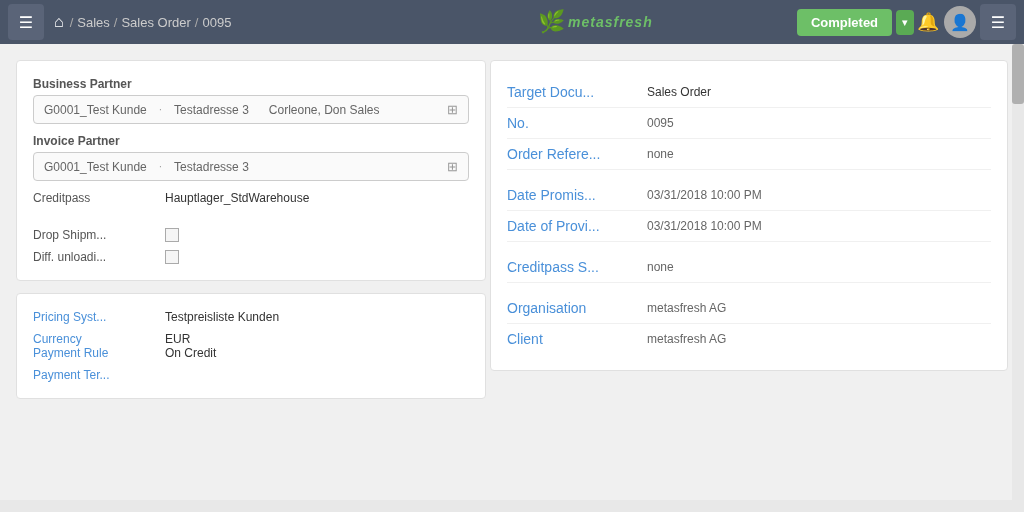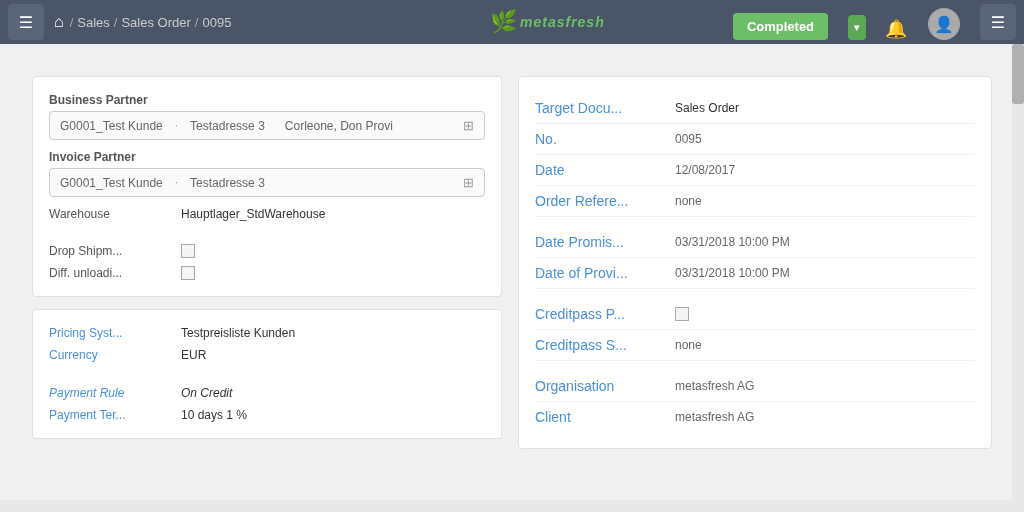--- a/index.html
+++ b/index.html
@@ -61,22 +61,22 @@
       font-weight: bold;
       letter-spacing: 1px;
     }
     .logo-leaf {
       color: #6dbf67;
       font-size: 22px;
       margin-right: 2px;
     }
     .header-right {
       display: flex;
-      align-items: flex-end;
-      gap: 20px;
+      align-items: center;
+      gap: 4px;
     }
     .status-btn {
       background: #6dbf67;
       color: white;
       border: none;
       padding: 6px 14px;
       border-radius: 4px;
       font-size: 13px;
       cursor: pointer;
       font-weight: bold;
@@ -121,22 +121,22 @@
       cursor: pointer;
       display: flex;
       align-items: center;
       justify-content: center;
       font-size: 16px;
     }
 
     
     .main-content {
       display: flex;
-      padding: 32px;
-      gap: 16px;
+      padding: 16px;
+      gap: 4px;
       height: calc(512px - 44px);
       overflow: hidden;
     }
 
     
     .left-panel {
       flex: 0 0 470px;
       display: flex;
       flex-direction: column;
       gap: 12px;
@@ -307,37 +307,37 @@
 
   <div class="left-panel">
 
     <div class="card">
       <div class="field-group">
         <div class="field-label">Business Partner</div>
         <div class="input-row">
           <span>G0001_Test Kunde</span>
           <span class="sep-dot">·</span>
           <span>Testadresse 3</span>
-          <span style="margin-left:8px;">Corleone, Don Provi</span>
+          <span style="margin-left:8px;">Corleone, Don Sales</span>
           <span class="expand-icon">⊞</span>
         </div>
       </div>
 
       <div class="field-group">
         <div class="field-label">Invoice Partner</div>
         <div class="input-row">
           <span>G0001_Test Kunde</span>
           <span class="sep-dot">·</span>
           <span>Testadresse 3</span>
           <span class="expand-icon">⊞</span>
         </div>
       </div>
 
       <div class="two-col">
-        <span class="label">Warehouse</span>
+        <span class="label">Creditpass</span>
         <span class="value">Hauptlager_StdWarehouse</span>
       </div>
       <div style="margin-top:23px;" class="two-col">
         <span class="label">Drop Shipm...</span>
         <span class="checkbox-field"></span>
       </div>
       <div style="margin-top:8px;" class="two-col">
         <span class="label">Diff. unloadi...</span>
         <span class="checkbox-field"></span>
       </div>
@@ -345,73 +345,64 @@
 
     <div class="card">
       <div class="two-col">
         <span class="label blue">Pricing Syst...</span>
         <span class="value">Testpreisliste Kunden</span>
       </div>
       <div style="margin-top:8px;" class="two-col">
         <span class="label blue">Currency</span>
         <span class="value">EUR</span>
       </div>
-      <div style="margin-top:24px;font-style:italic;" class="two-col">
+      <div style="margin-top:0;" class="two-col">
         <span class="label blue">Payment Rule</span>
         <span class="value">On Credit</span>
       </div>
       <div style="margin-top:8px;" class="two-col">
         <span class="label blue">Payment Ter...</span>
-        <span class="value">10 days 1 %</span>
       </div>
     </div>
 
   </div>
 
   <div class="right-panel">
     <div class="right-fields">
 
       <div class="right-row">
         <span class="right-label">Target Docu...</span>
         <span class="right-value dark">Sales Order</span>
       </div>
 
       <div class="right-row">
         <span class="right-label">No.</span>
         <span class="right-value">0095</span>
       </div>
 
-      <div class="right-row">
-        <span class="right-label">Date</span>
-        <span class="right-value">12/08/2017</span>
-      </div>
 
       <div class="right-row">
         <span class="right-label">Order Refere...</span>
         <span class="right-value">none</span>
       </div>
 
       <div style="height:10px;"></div>
 
       <div class="right-row">
         <span class="right-label">Date Promis...</span>
         <span class="right-value">03/31/2018 10:00 PM</span>
       </div>
 
       <div class="right-row">
         <span class="right-label">Date of Provi...</span>
         <span class="right-value">03/31/2018 10:00 PM</span>
       </div>
 
       <div style="height:10px;"></div>
 
-      <div class="right-row">
-        <span class="right-label">Creditpass P...</span>
-        <span class="checkbox-field"></span>
-      </div>
 
       <div class="right-row">
         <span class="right-label">Creditpass S...</span>
         <span class="right-value">none</span>
       </div>
 
       <div style="height:10px;"></div>
 
       <div class="right-row">
         <span class="right-label">Organisation</span>

